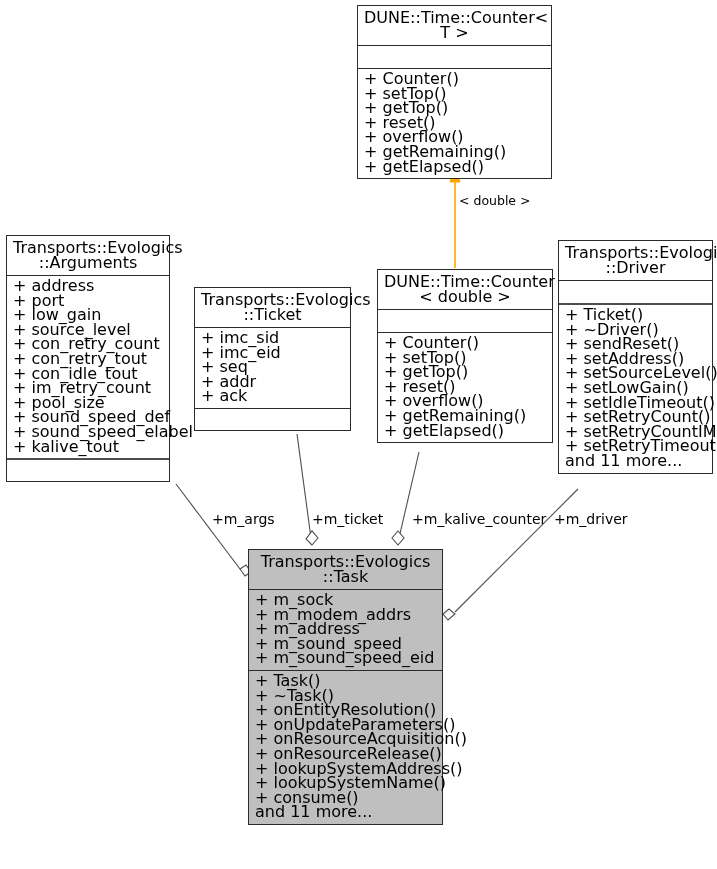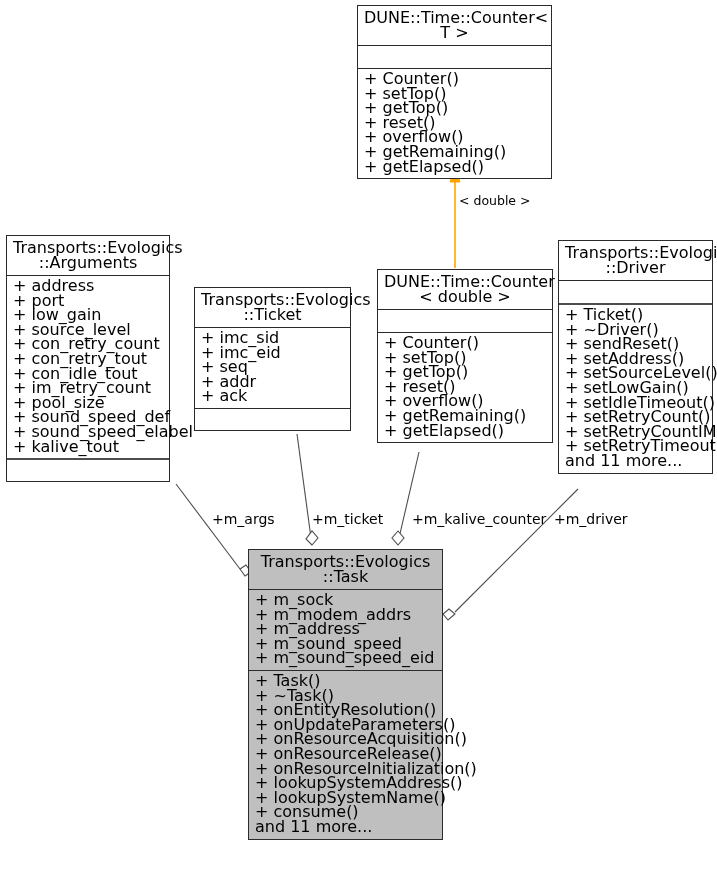--- a/index.html
+++ b/index.html
@@ -221,21 +221,20 @@
       <div class="member">+ m_sound_speed_eid</div>
     </div>
     <div class="sep"></div>
     <div class="box-section">
       <div class="member">+ Task()</div>
       <div class="member">+ ~Task()</div>
       <div class="member">+ onEntityResolution()</div>
       <div class="member">+ onUpdateParameters()</div>
       <div class="member">+ onResourceAcquisition()</div>
       <div class="member">+ onResourceRelease()</div>
-      <div class="member">+ onResourceInitialization()</div>
       <div class="member">+ lookupSystemAddress()</div>
       <div class="member">+ lookupSystemName()</div>
       <div class="member">+ consume()</div>
       <div class="member">and 11 more...</div>
     </div>
   </div>
 
 </div>
 
 </body></html>

